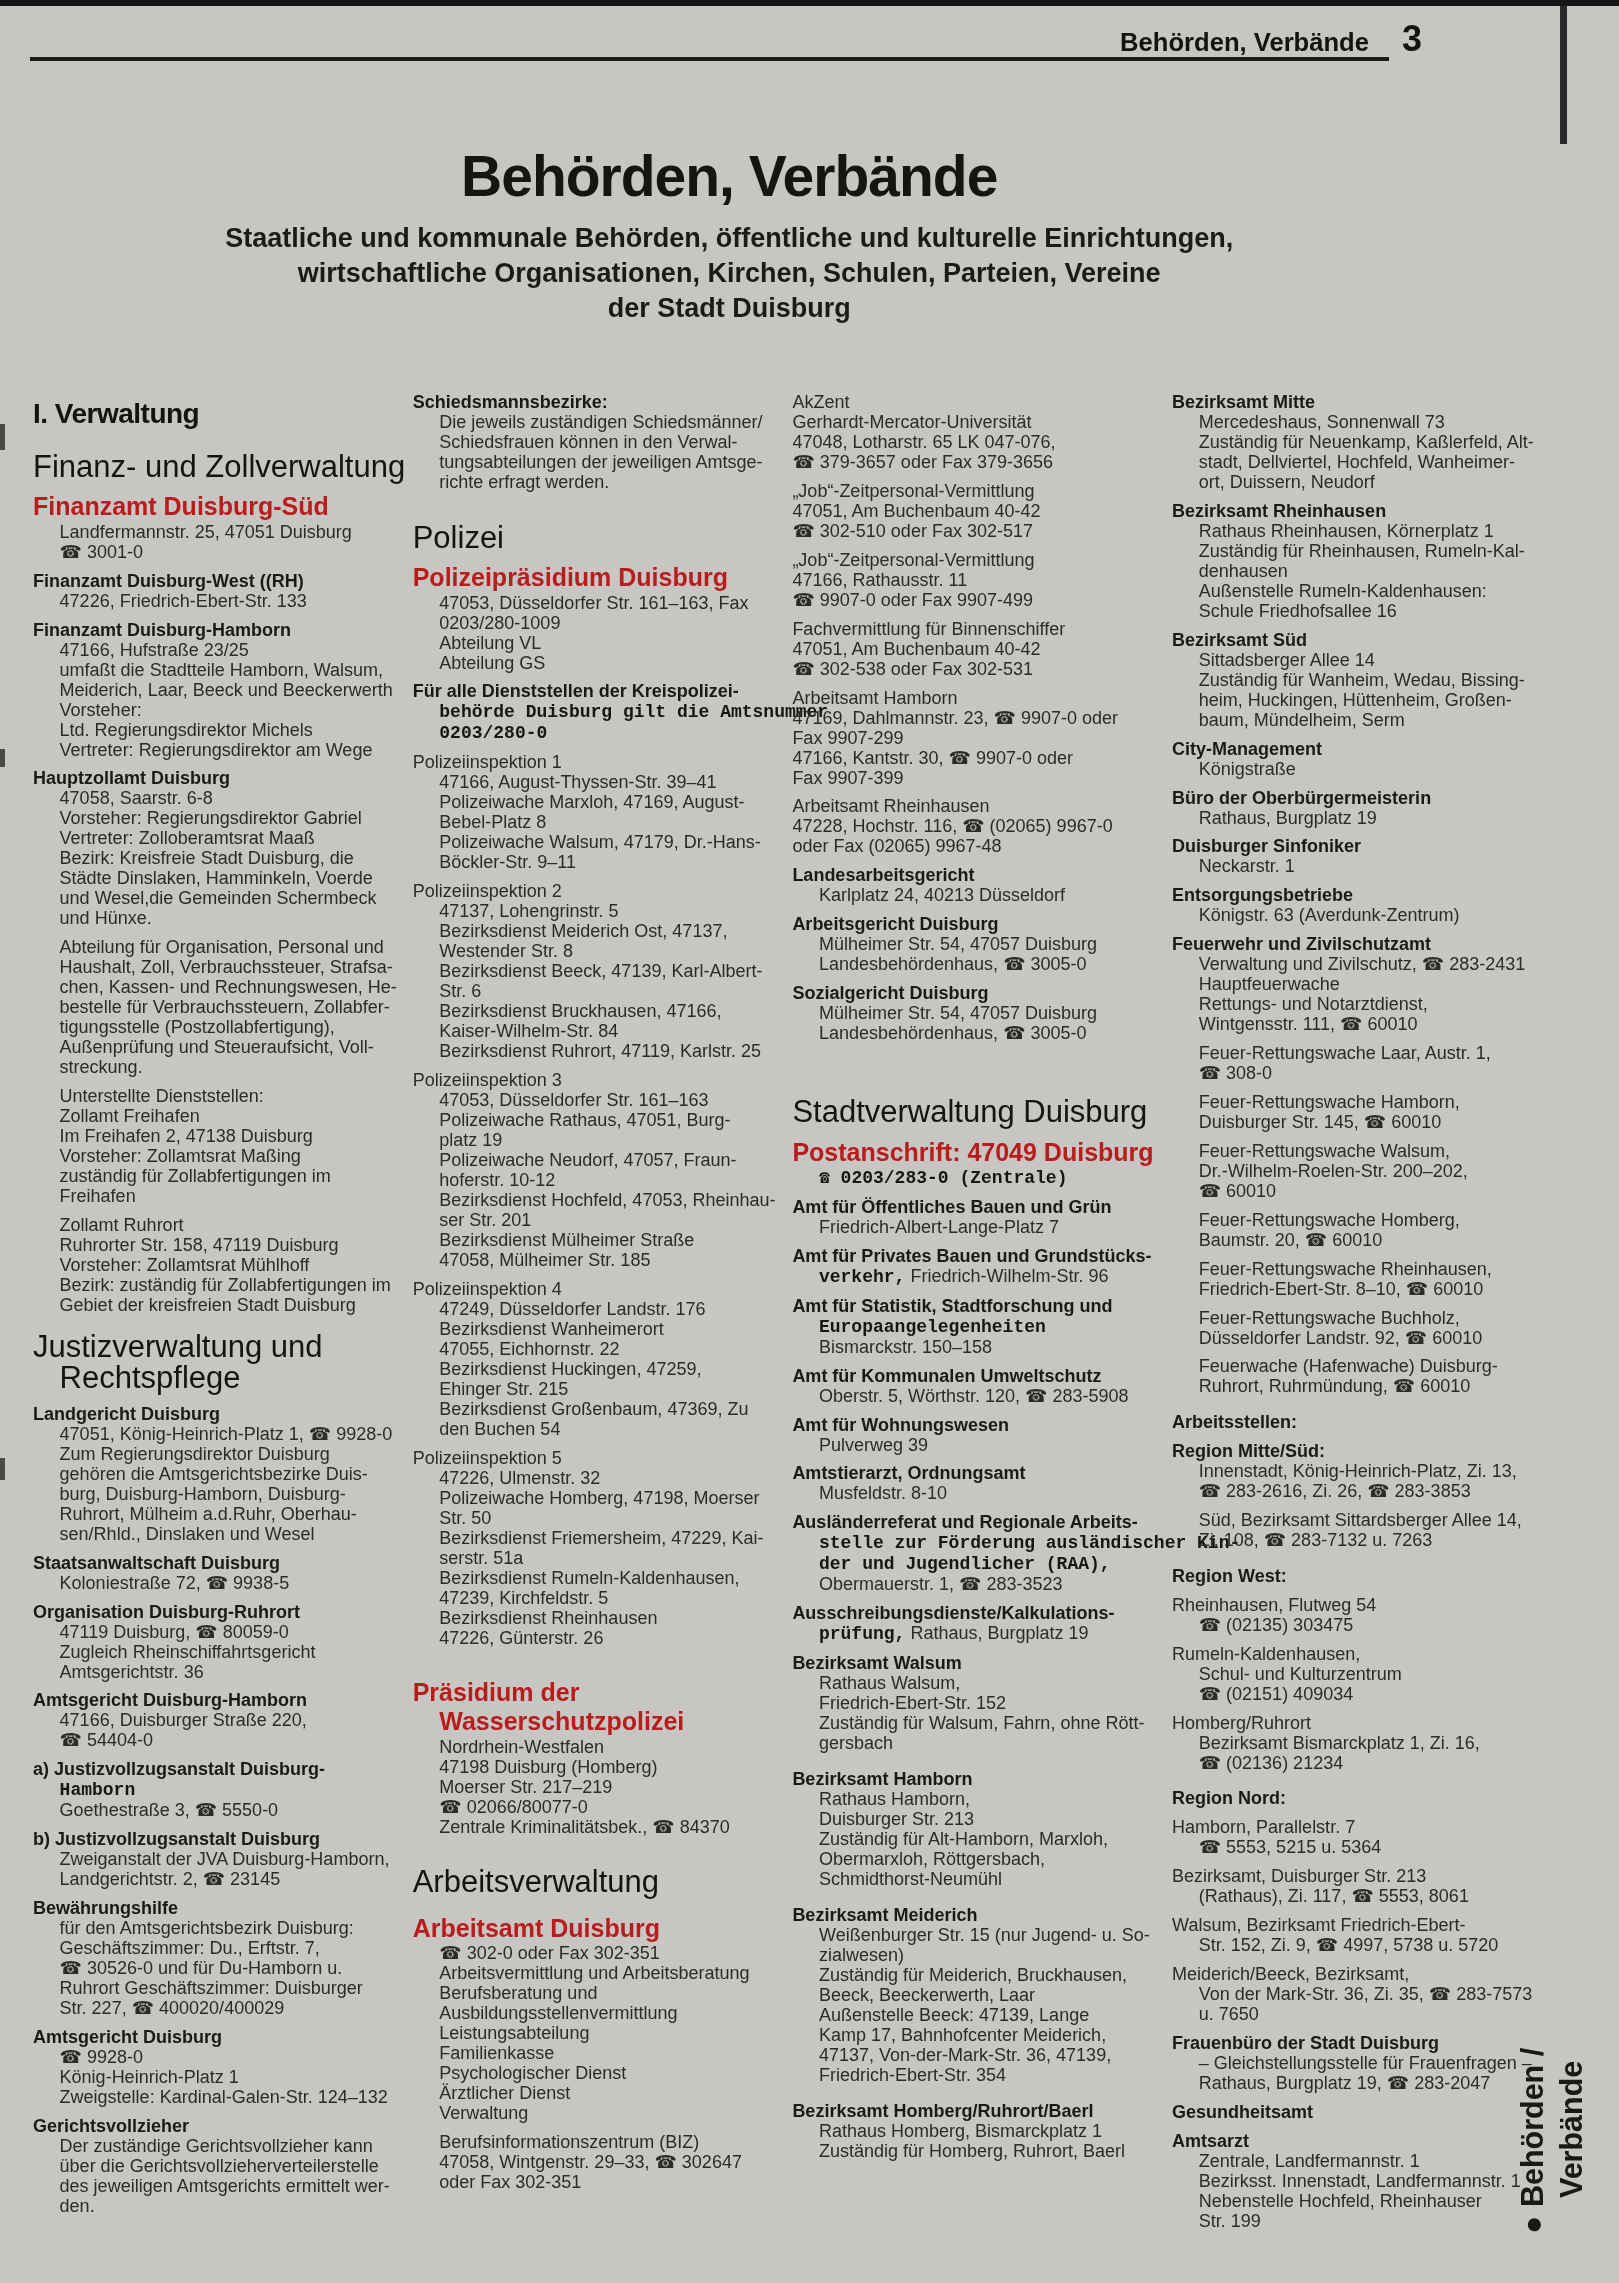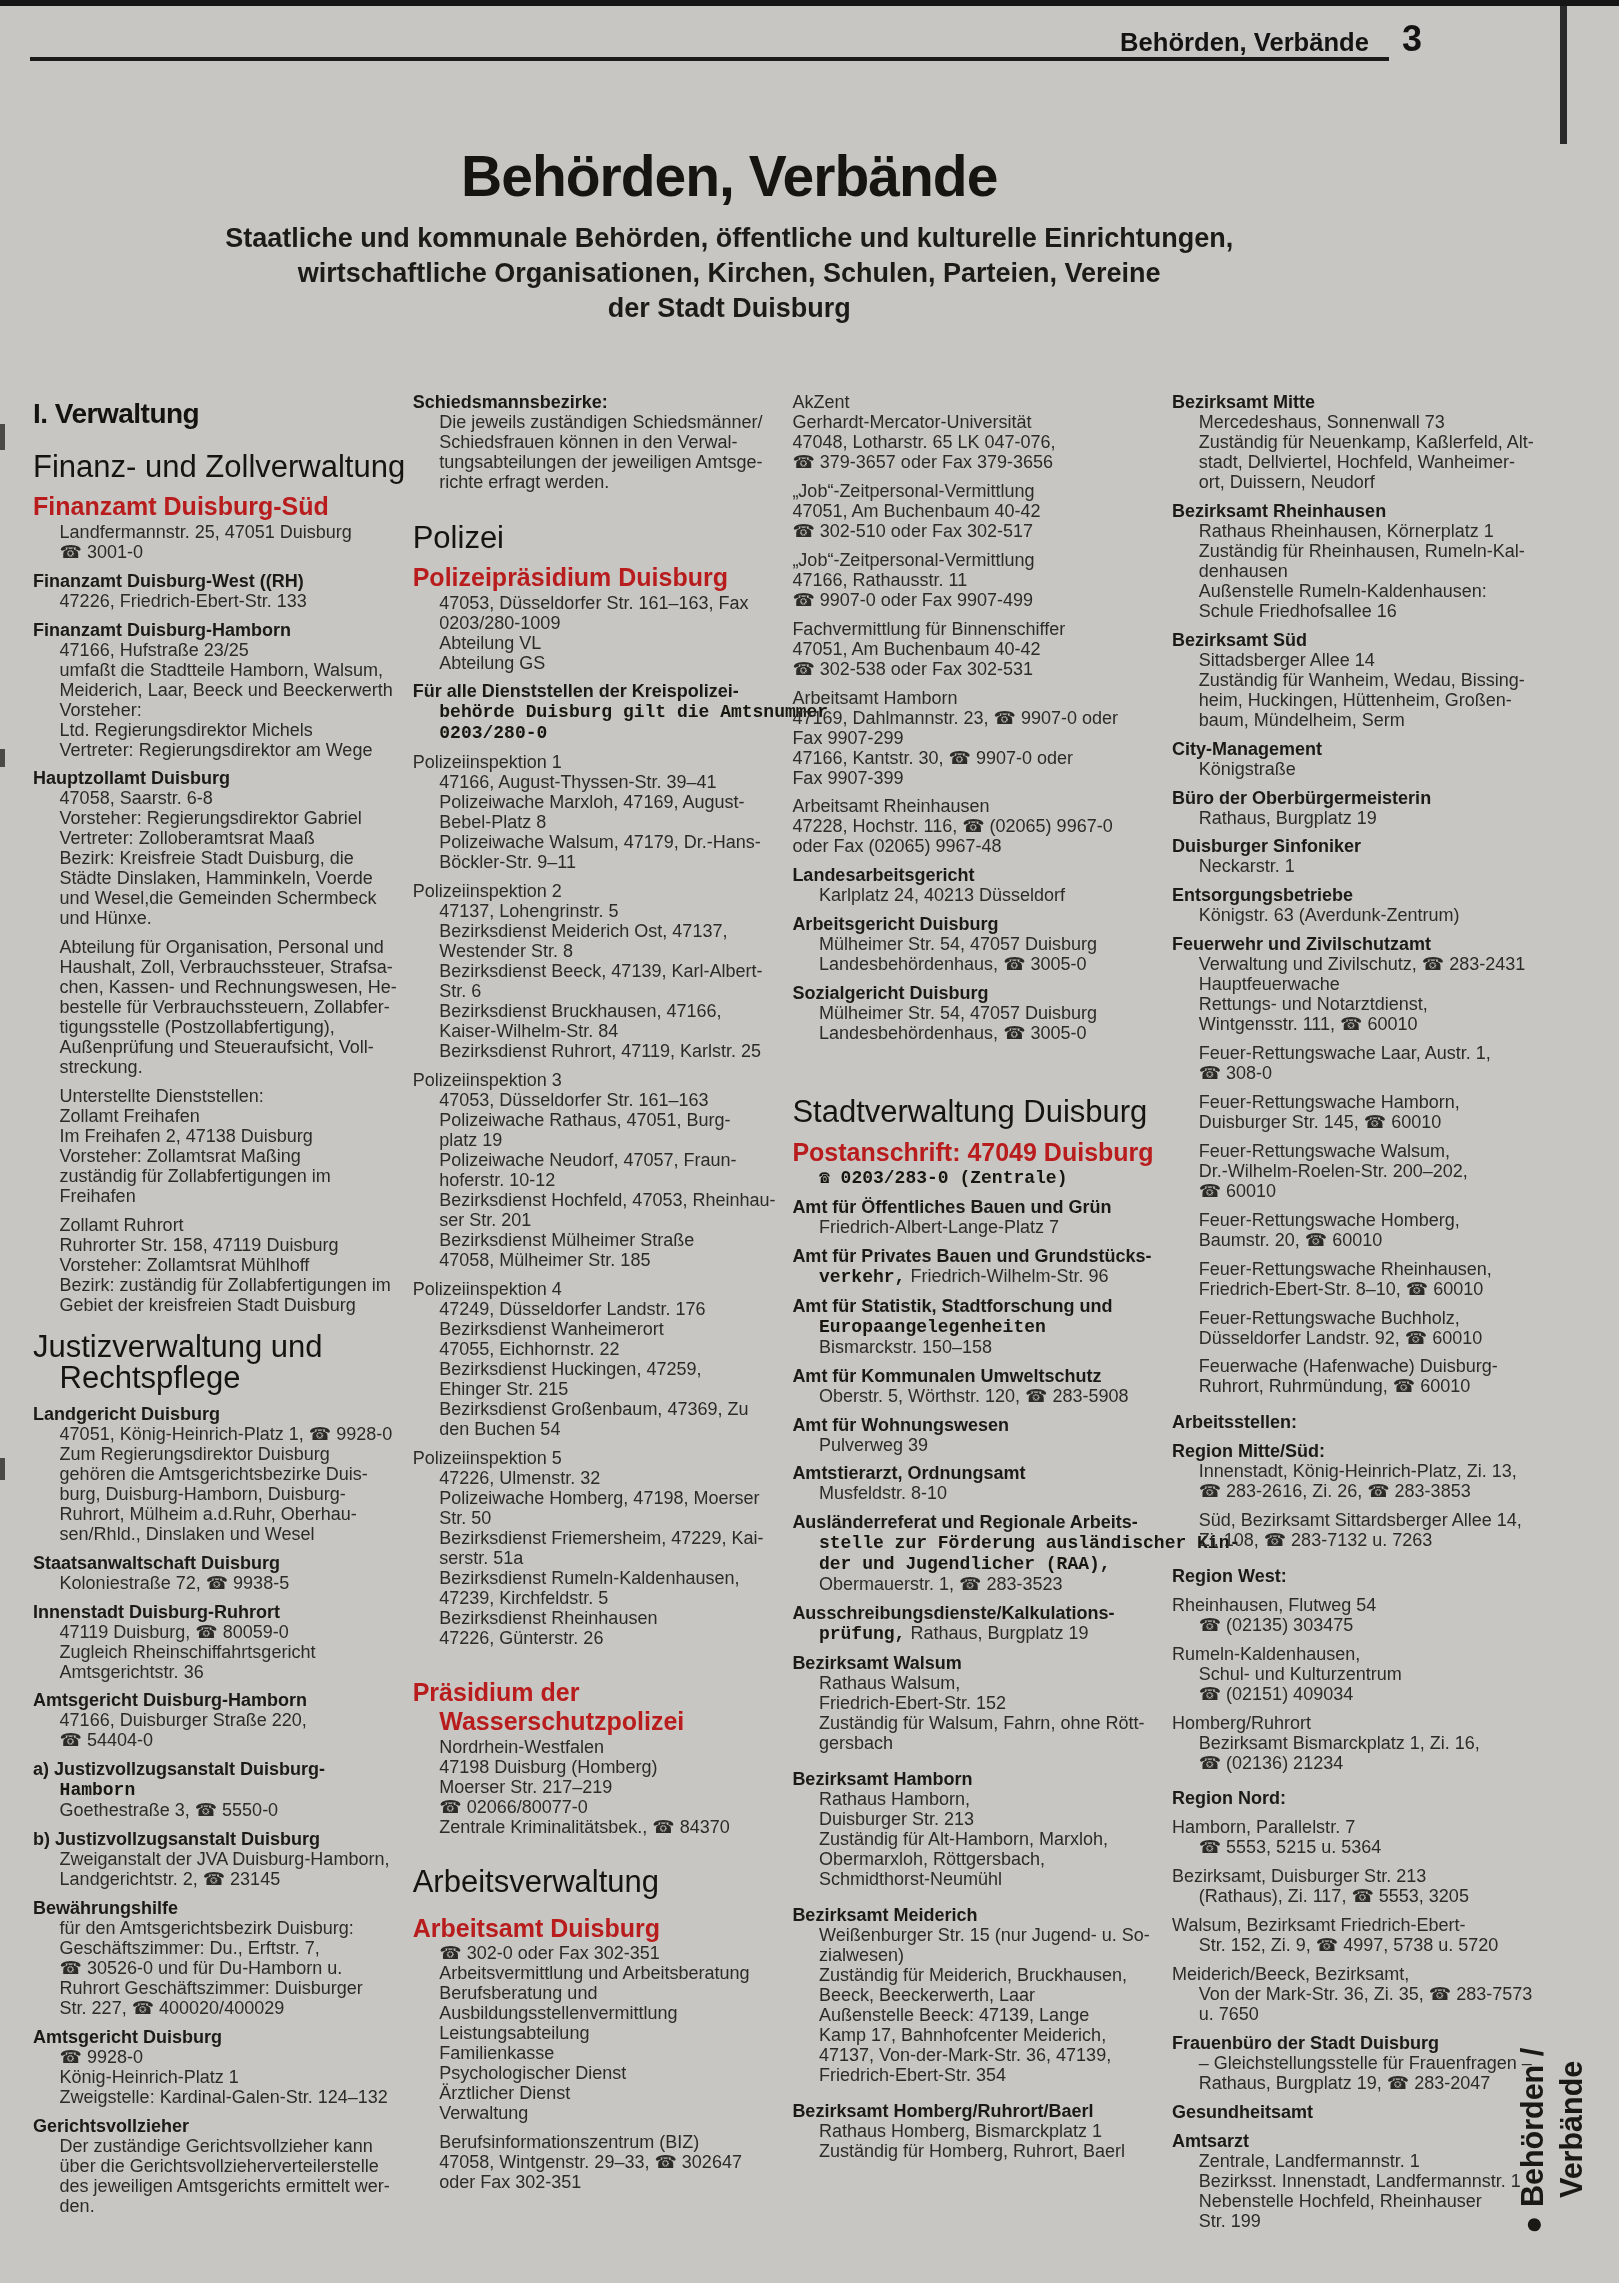--- a/index.html
+++ b/index.html
@@ -151,21 +151,21 @@
         <div class="ln">gehören die Amtsgerichtsbezirke Duis-</div>
         <div class="ln">burg, Duisburg-Hamborn, Duisburg-</div>
         <div class="ln">Ruhrort, Mülheim a.d.Ruhr, Oberhau-</div>
         <div class="ln">sen/Rhld., Dinslaken und Wesel</div>
       </div>
       <div class="entry s-b">
         <div class="t">Staatsanwaltschaft Duisburg</div>
         <div class="ln">Koloniestraße 72, ☎ 9938-5</div>
       </div>
       <div class="entry s-b">
-        <div class="t">Innenstadt Duisburg-Ruhrort</div>
+        <div class="t">Organisation Duisburg-Ruhrort</div>
         <div class="ln">47119 Duisburg, ☎ 80059-0</div>
         <div class="ln">Zugleich Rheinschiffahrtsgericht</div>
         <div class="ln">Amtsgerichtstr. 36</div>
       </div>
       <div class="entry s-b">
         <div class="t">Amtsgericht Duisburg-Hamborn</div>
         <div class="ln">47166, Duisburger Straße 220,</div>
         <div class="ln">☎ 54404-0</div>
       </div>
       <div class="entry s-b">
@@ -534,21 +534,21 @@
       </div>
       <div class="entry s-b gts">
         <div class="t">Region Nord:</div>
       </div>
       <div class="entry s-r">
         <div class="t">Hamborn, Parallelstr. 7</div>
         <div class="ln">☎ 5553, 5215 u. 5364</div>
       </div>
       <div class="entry s-r">
         <div class="t">Bezirksamt, Duisburger Str. 213</div>
-        <div class="ln">(Rathaus), Zi. 117, ☎ 5553, 3205</div>
+        <div class="ln">(Rathaus), Zi. 117, ☎ 5553, 8061</div>
       </div>
       <div class="entry s-r">
         <div class="t">Walsum, Bezirksamt Friedrich-Ebert-</div>
         <div class="ln">Str. 152, Zi. 9, ☎ 4997, 5738 u. 5720</div>
       </div>
       <div class="entry s-r">
         <div class="t">Meiderich/Beeck, Bezirksamt,</div>
         <div class="ln">Von der Mark-Str. 36, Zi. 35, ☎ 283-7573</div>
         <div class="ln">u. 7650</div>
       </div>

